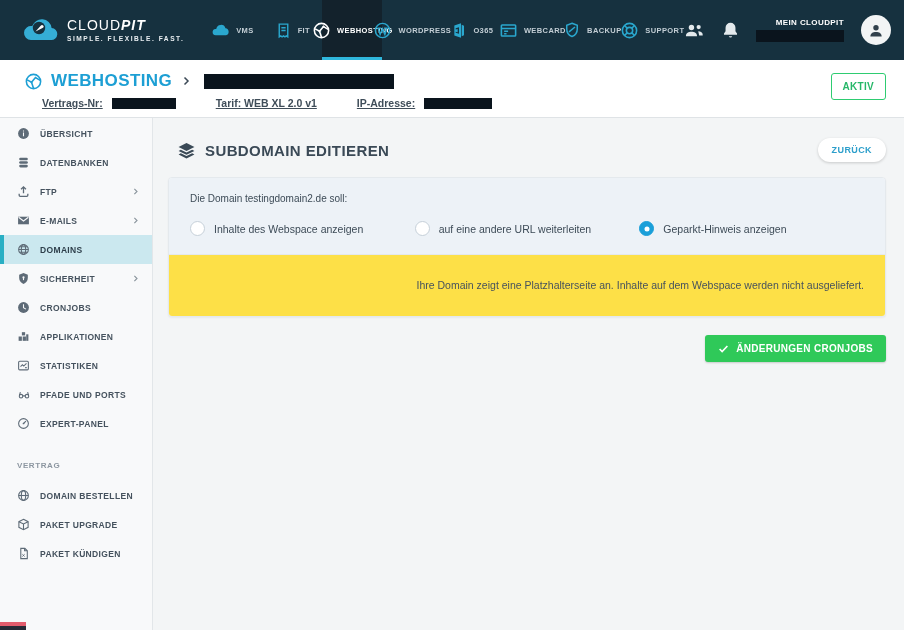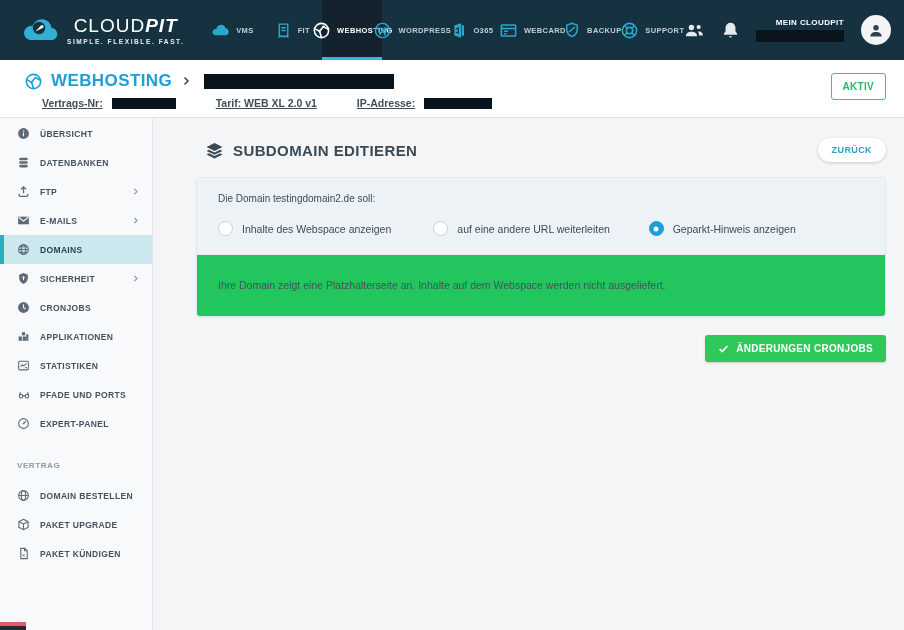--- a/index.html
+++ b/index.html
@@ -3,21 +3,21 @@
 <meta charset="utf-8">
 <style>
   * { margin:0; padding:0; box-sizing:border-box; }
   body { font-family:"Liberation Sans", sans-serif; background:#e8eaec; }
   .app { width:904px; height:630px; position:relative; overflow:hidden; background:#f3f5f6; }
 
   
   .topnav { height:60px; background:#16313f; display:flex; align-items:stretch; }
   .logo { display:flex; align-items:center; gap:9px; padding:0 18px 0 22px; min-width:150px; }
   .logo-cloud { color:#35aed6; }
-  .logo-name { font-size:19px; color:#fff; letter-spacing:1px; line-height:1;text-align:center; }
+  .logo-name { font-size:14px; color:#fff; letter-spacing:1px; line-height:1; }
   .logo-name .pit { font-weight:700; font-style:italic; }
   .tagline { font-size:6.6px; color:#e9eef1; font-weight:700; letter-spacing:1.55px; margin-top:3px; }
   .navitems { display:flex; align-items:stretch; }
   .navitem { width:60px; display:flex; flex-direction:row; align-items:center; justify-content:center; gap:6px; cursor:pointer; position:relative; }
   .navitem .nicon { color:#2aa7ce; height:19px; display:flex; align-items:center; }
   .navitem .nlabel { font-size:7.5px; font-weight:700; color:#c3ced5; letter-spacing:.4px; white-space:nowrap; }
   .navitem.active { background:#13222c; }
   .navitem.active .nicon, .navitem.active .nlabel { color:#fff; }
   .navitem.active::after { content:""; position:absolute; left:0; right:0; bottom:0; height:3px; background:#2fb7dc; }
   .nav-right { margin-left:auto; display:flex; align-items:center; gap:17px; padding-right:13px; }
@@ -34,21 +34,21 @@
   .sub-globe { color:#1d9fd4; display:flex; }
   .sub-title { font-size:17px; font-weight:700; color:#1d9fd4; letter-spacing:.4px; }
   .sub-chev { color:#3c4a57; display:flex; }
   .redact-lg { width:190px; height:15px; margin-left:4px; }
   .sub-row2 { display:flex; align-items:center; gap:9px; margin-top:6px; padding-left:18px; font-size:10.5px; font-weight:700; color:#3f4d59;text-decoration:underline; }
   .sub-row2 .gap { width:22px; }
   .redact-sm { height:11px; width:64px; }
   .aktiv { position:absolute; right:18px; top:13px; background:#fff; border:1px solid #2ecc71; color:#27b769; font-size:10px; font-weight:700; letter-spacing:.3px; padding:7px 11px; border-radius:3px; cursor:pointer; font-family:inherit; }
 
   
-  .content { display:flex; height:512px;gap:28px; }
+  .content { display:flex; height:512px; }
 
   .sidebar { width:153px; background:#f8f9fa; border-right:1px solid #e2e6e9; padding-top:1px; flex-shrink:0; }
   .side-item { display:flex; align-items:center; gap:9px; height:29px; padding:0 12px 0 17px; color:#45525e; cursor:pointer; position:relative; }
   .side-item .sicon { color:#5e6b77; width:14px; display:flex; flex-shrink:0; }
   .side-item .slabel { font-size:8.5px; font-weight:700; letter-spacing:.35px; white-space:nowrap; }
   .side-item .schev { margin-left:auto; color:#8a949c; display:flex; }
   .side-item.active { background:#cbe8ef; }
   .side-item.active::before { content:""; position:absolute; left:0; top:0; bottom:0; width:4px; background:#29afc4; }
   .side-item.active .slabel { color:#2e3f4b; }
   .side-section { font-size:8px; font-weight:700; color:#8d97a1; letter-spacing:.6px; padding:23px 0 11px 17px; }
@@ -61,21 +61,21 @@
 
   .panel { margin-top:15px; background:#fff; border:1px solid #e4e9ed; border-radius:4px; box-shadow:0 1px 2px rgba(0,0,0,.05); overflow:hidden; }
   .panel-top { background:#edf2f7; padding:15px 21px 18px; border-bottom:1px solid #e4e9ed; }
   .question { font-size:10px; color:#3d4b57; }
   .options { display:flex; margin-top:17px; }
   .option { flex:1; display:flex; align-items:center; gap:9px; cursor:pointer; }
   .radio { width:15px; height:15px; border-radius:50%; background:#fff; border:1px solid #c6d0d9; position:relative; flex-shrink:0; }
   .radio.checked { background:#1a9fd9; border-color:#1a9fd9; }
   .radio.checked::after { content:""; position:absolute; left:50%; top:50%; width:5px; height:5px; border-radius:50%; background:#fff; transform:translate(-50%,-50%); }
   .olabel { font-size:10.5px; color:#3d4b57; }
-  .panel-bottom { padding:24px 21px 25px; background:#22c55e; }
+  .panel-bottom { padding:24px 21px 25px; background:#fde047;text-align:right; }
   .info-text { font-size:10.5px; color:#46525d; }
 
   .actions { display:flex; justify-content:flex-end; margin-top:18px; }
   .save-btn { display:flex; align-items:center; gap:7px; background:#2fc959; color:#fff; border:none; border-radius:3px; font-size:10px; font-weight:700; letter-spacing:.3px; padding:8px 13px; cursor:pointer; box-shadow:0 1px 2px rgba(0,0,0,.18); font-family:inherit; }
   .save-btn .check { display:flex; }
 
   .bottom-widget { position:absolute; left:0; bottom:0; width:26px; }
   .bw-red { height:4px; background:#e25b6c; }
   .bw-dark { height:4px; background:#262a36; }
 </style>

